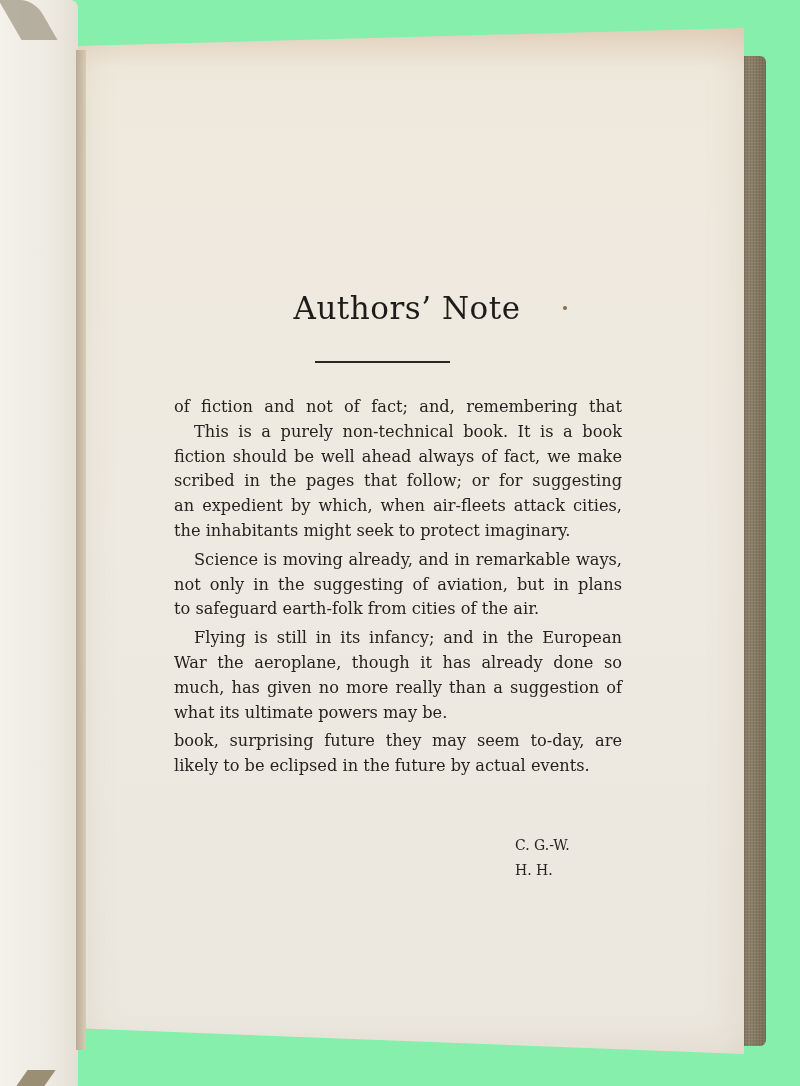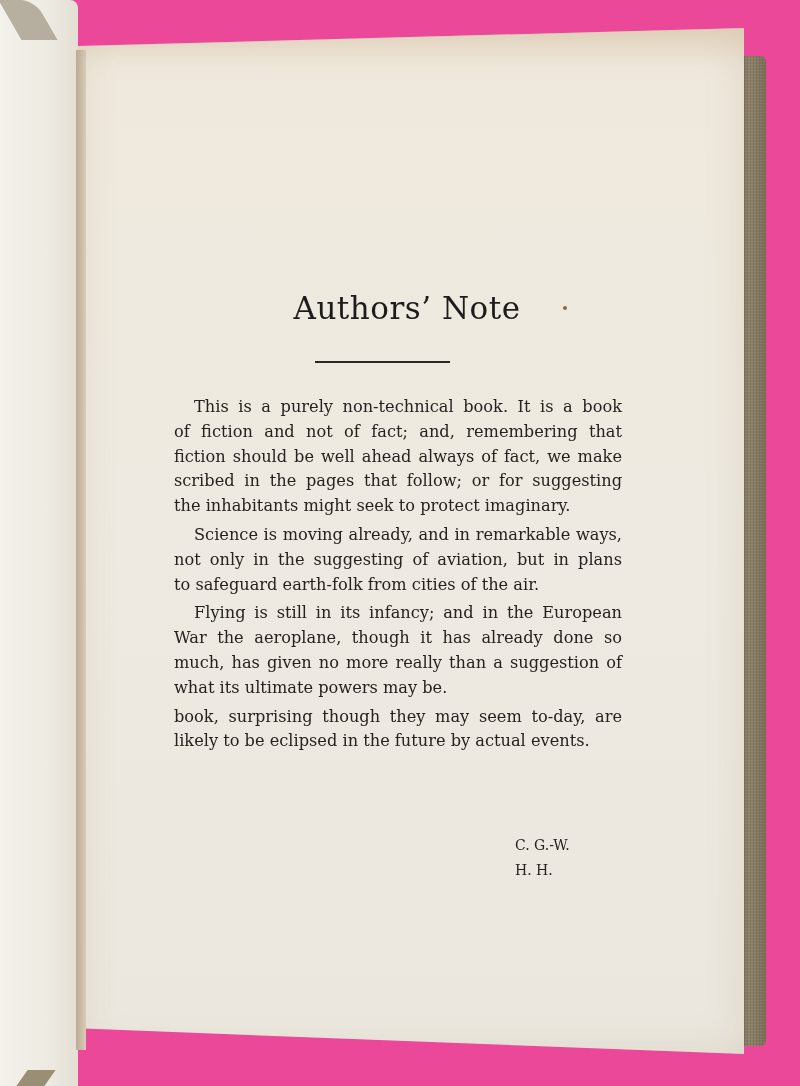--- a/index.html
+++ b/index.html
@@ -4,21 +4,21 @@
   <style>
     html, body {
       margin: 0;
       padding: 0;
       background: #060606;
     }
     .scene {
       position: relative;
       width: 800px;
       height: 1086px;
-      background: #ec4899;
+      background: #86efac;
       overflow: hidden;
     }
     
     .left-page {
       position: absolute;
       left: 0;
       top: 0;
       width: 78px;
       height: 1086px;
       background: linear-gradient(90deg, #f3f1ea 0%, #eeebe3 60%, #e4dfd4 100%);
@@ -170,39 +170,40 @@
   <div class="page"></div>
   <div class="gutter"></div>
   <div class="page-foxing-top"></div>
   <div class="spot"></div>
 
   <h1 class="title">Authors’ Note</h1>
   <div class="rule"></div>
 
   <div class="body-text">
     <p>
+      <span class="line">of fiction and not of fact; and, remembering that</span>
       <span class="line indent">This is a purely non-technical book.  It is a book</span>
-      <span class="line">of fiction and not of fact; and, remembering that</span>
       <span class="line">fiction should be well ahead always of fact, we make</span>
       <span class="line">scribed in the pages that follow; or for suggesting</span>
+      <span class="line">an expedient by which, when air-fleets attack cities,</span>
       <span class="line last">the inhabitants might seek to protect imaginary.</span>
     </p>
     <p>
       <span class="line indent">Science is moving already, and in remarkable ways,</span>
       <span class="line">not only in the suggesting of aviation, but in plans</span>
       <span class="line last">to safeguard earth-folk from cities of the air.</span>
     </p>
     <p>
       <span class="line indent">Flying is still in its infancy; and in the European</span>
       <span class="line">War the aeroplane, though it has already done so</span>
       <span class="line">much, has given no more really than a suggestion of</span>
       <span class="line last">what its ultimate powers may be.</span>
     </p>
     <p>
-      <span class="line">book, surprising though they may seem to-day, are</span>
+      <span class="line">book, surprising future they may seem to-day, are</span>
       <span class="line last">likely to be eclipsed in the future by actual events.</span>
     </p>
   </div>
 
   <div class="signatures">
     <div>C. G.-W.</div>
     <div>H. H.</div>
   </div>
 </div>
 

